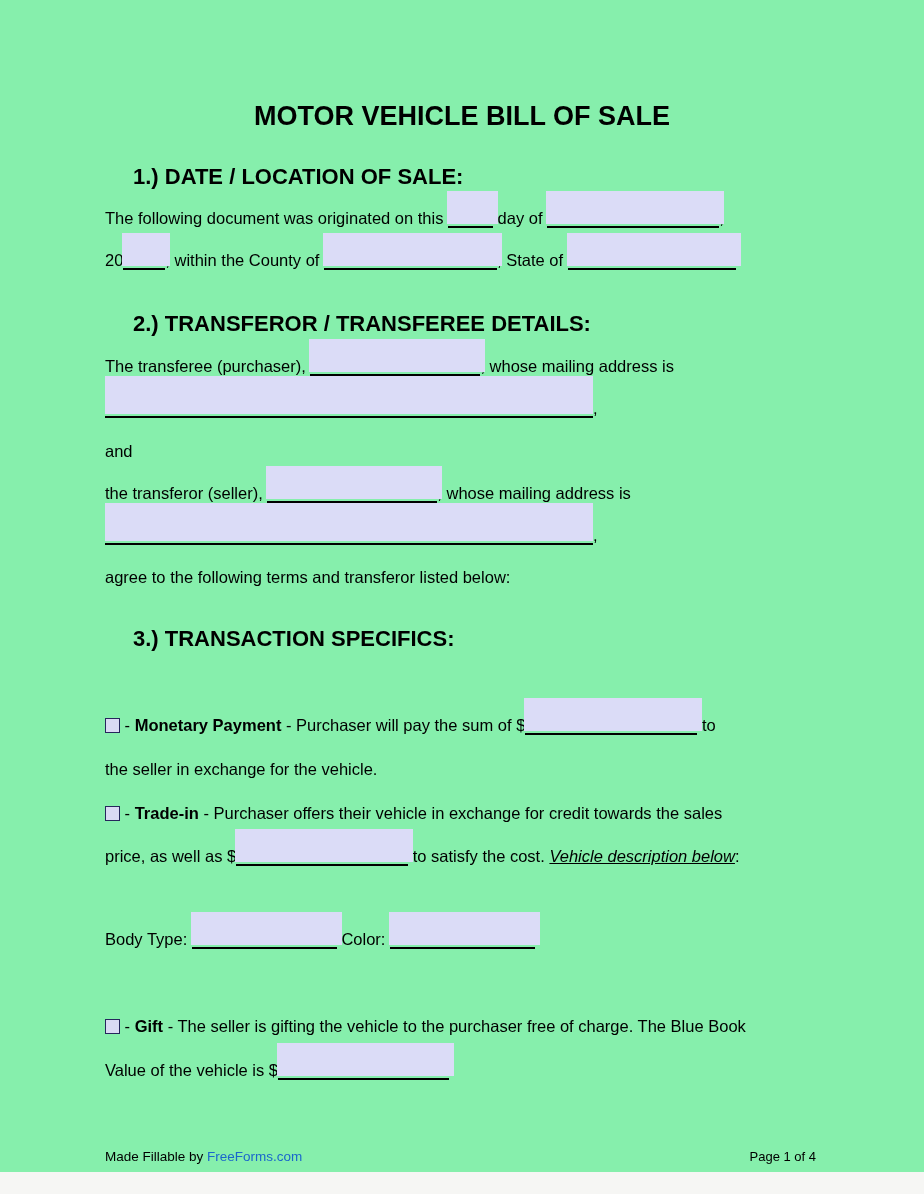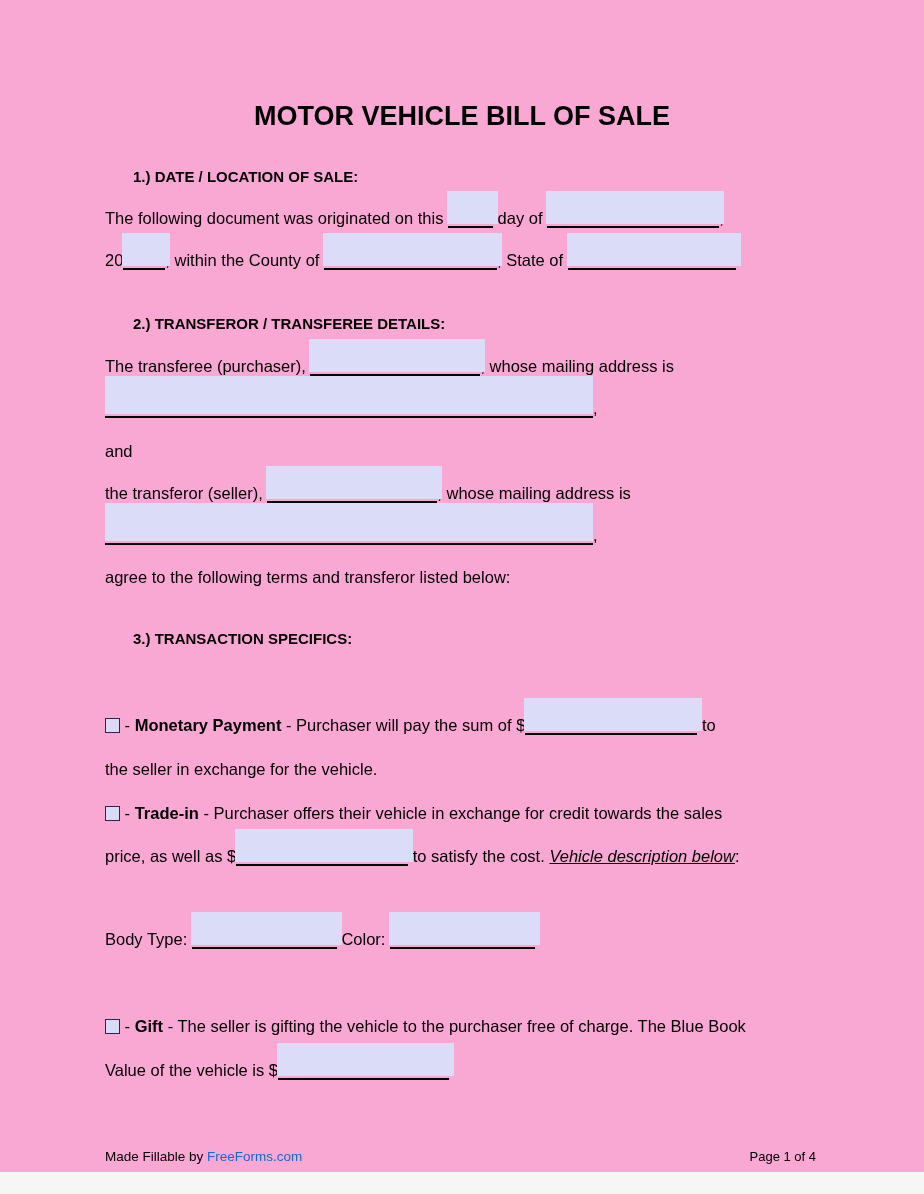--- a/index.html
+++ b/index.html
@@ -1,29 +1,29 @@
 <!DOCTYPE html>
 <html><head>
 <meta charset="utf-8">
 <style>
   html, body { margin:0; padding:0; background:#ffffff; }
   .page {
-    position:relative; width:924px; height:1194px; background:#f9a8d4;
+    position:relative; width:924px; height:1194px; background:#86efac;
     font-family:"Liberation Sans","DejaVu Sans",sans-serif; color:#000;
     overflow:hidden;
   }
   .title {
     position:absolute; top:101px; left:0; width:100%; text-align:center;
     font-size:27px; font-weight:bold;
   }
   .line {
     position:absolute; left:105px; font-size:16.5px; line-height:19px;
     white-space:nowrap;
   }
-  .heading { left:133px; font-size:15px; font-weight:bold; }
+  .heading { left:133px; font-size:22px; font-weight:bold; }
   .b { font-weight:bold;margin-top:16px; }
   .iu { font-style:italic; text-decoration:underline; }
   .blank {
     display:inline-block; position:relative; height:14px;
     border-bottom:2px solid #000; vertical-align:-4px;
   }
   .field {
     position:absolute; left:-1px; right:-5px; bottom:2px; height:33px;
     background:#dbdcf7;
   }

